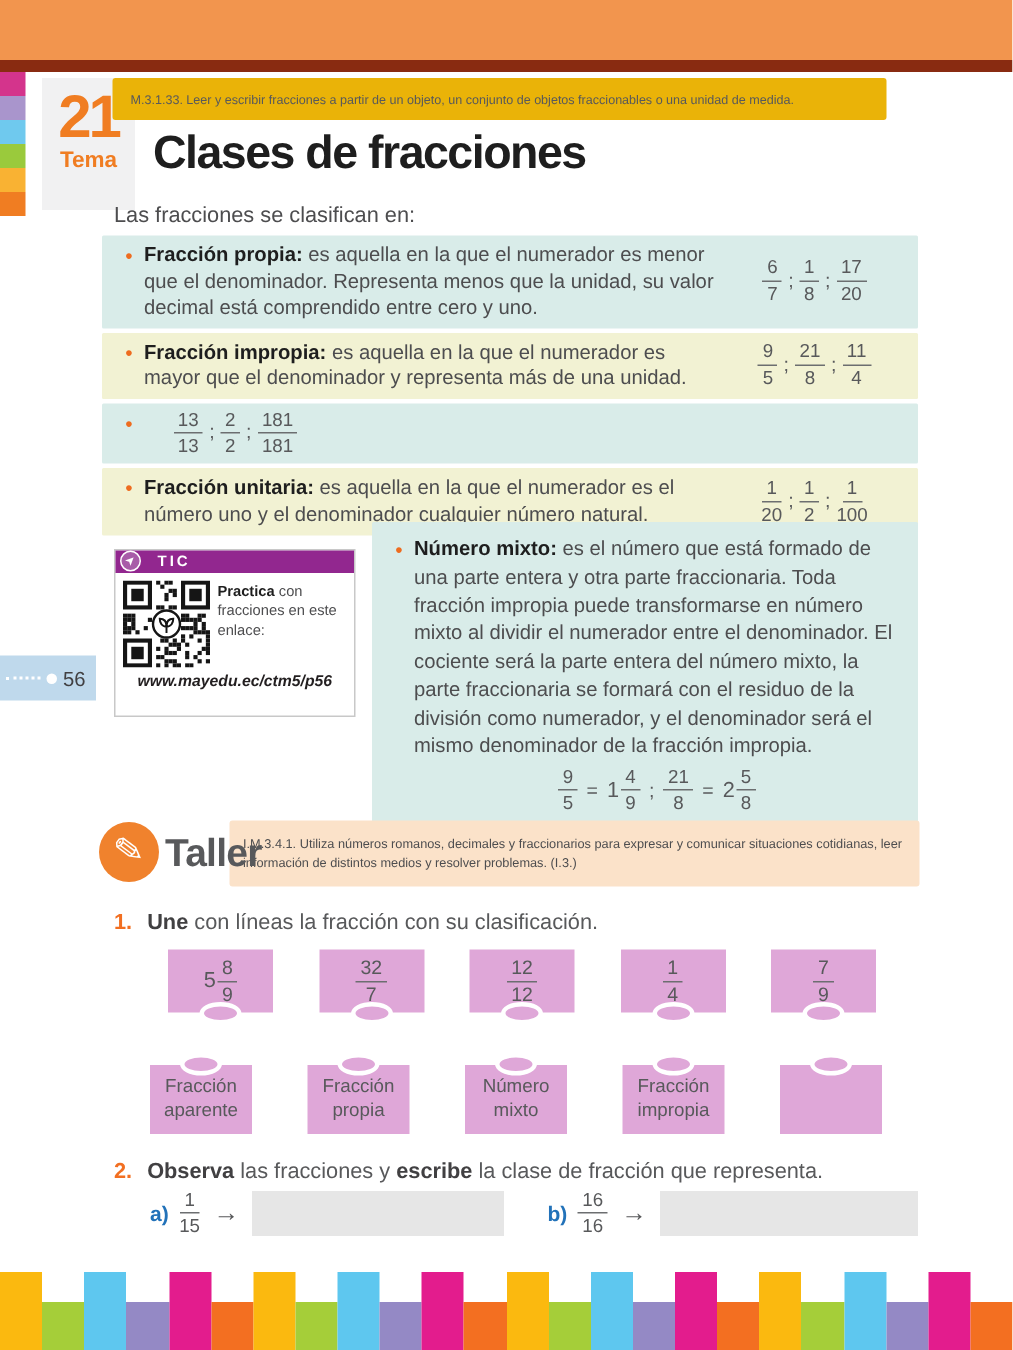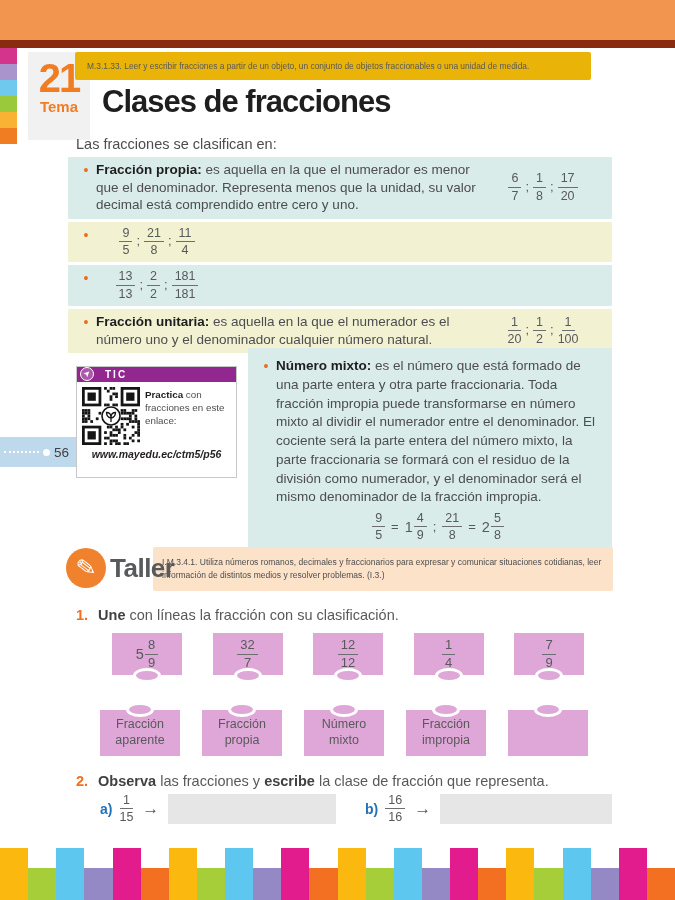--- a/index.html
+++ b/index.html
@@ -57,21 +57,21 @@
                        background:#A85CA8; border:1px solid #fff; display:flex; align-items:center; justify-content:center; }
   .tic-cursor { color:#fff; font-size:8px; transform:rotate(-45deg); line-height:1; }
   .tic-title { color:#fff; font-size:10px; font-weight:bold; letter-spacing:2px; margin-left:28px; }
   .tic-body { display:flex; gap:5px; padding:5px 4px 0 5px; }
   .qr { width:58px; height:58px; flex:none; }
   .tic-text { font-size:9.8px; color:#4D4D4F; line-height:1.32; padding-top:2px; }
   .tic-text b { color:#1E1E1E; }
   .tic-url { text-align:center; font-style:italic; font-weight:bold; font-size:10.5px; color:#231F20; margin-top:3px; }
 
   
-  .page-badge { left:0; top:437px; width:76px; height:30px; background:#BFD9EC;
+  .page-badge { left:0; top:437px; width:64px; height:30px; background:#BFD9EC;
                 display:flex; align-items:center; padding:0 7px 0 4px; gap:4px; }
   .leader { flex:1; border-top:2px dotted #fff; height:0; }
   .dot { width:7px; height:7px; background:#fff; border-radius:50%; flex:none; }
   .badge-num { font-size:13.5px; color:#414042; }
 
   
   .taller-peach { left:153px; top:547px; width:460px; height:44px; background:#FBE2C9; border-radius:2px;
                   display:flex; align-items:center; padding:0 10px 0 9px; font-size:8.5px; color:#4D4D4F; line-height:1.5; }
   .taller-circle { left:66px; top:548px; width:40px; height:40px; border-radius:50%; background:#F0822D;
                    display:flex; align-items:center; justify-content:center; }
@@ -84,21 +84,21 @@
   .ex2-heading { left:76px; top:773px; }
   .ex-num { color:#F26F21; font-weight:bold; margin-right:10px; }
   .ex-heading b { color:#414042; }
 
   
   .frac-boxes { left:112px; top:633px; width:472px; height:42px; display:flex; justify-content:space-between; }
   .class-boxes { left:100px; top:710px; width:488px; height:46px; display:flex; justify-content:space-between; }
   .pink-box { position:relative; width:70px; height:42px; background:#DFA7D8;
               display:flex; align-items:center; justify-content:center; }
   .pink-box .frac { font-size:13px; }
-  .label-box { width:80px; height:46px; }
+  .label-box { width:68px; height:46px; }
   .label-text { font-size:12.5px; line-height:1.25; text-align:center; color:#58595B; padding:0 4px; }
   .oval { position:absolute; left:50%; transform:translateX(-50%); width:28px; height:15px;
           background:#DFA7D8; border:3px solid #fff; border-radius:50%; }
   .oval-bottom { bottom:-8px; }
   .oval-top { top:-8px; }
 
   
   .ex2-row { left:0; top:793px; width:675px; height:32px; }
   .ex2-item { position:absolute; top:0; display:flex; align-items:center; gap:7px; }
   .ex2-a { left:100px; }
@@ -161,20 +161,21 @@
         <span class="fracwrap">
           <span class="frac">
             <span class="fnum">17</span>
             <span class="fden">20</span>
           </span>
         </span>
       </div>
     </div>
     <div class="def-row bg-yellow">
       <span class="bullet">•</span>
+      <div class="def-text"><b>Fracción impropia: </b>es aquella en la que el numerador es mayor que el denominador y representa más de una unidad.</div>
       <div class="def-fracs">
         <span class="fracwrap">
           <span class="frac">
             <span class="fnum">9</span>
             <span class="fden">5</span>
           </span>
         </span>
         <span class="fsep">;</span>
         <span class="fracwrap">
           <span class="frac">

